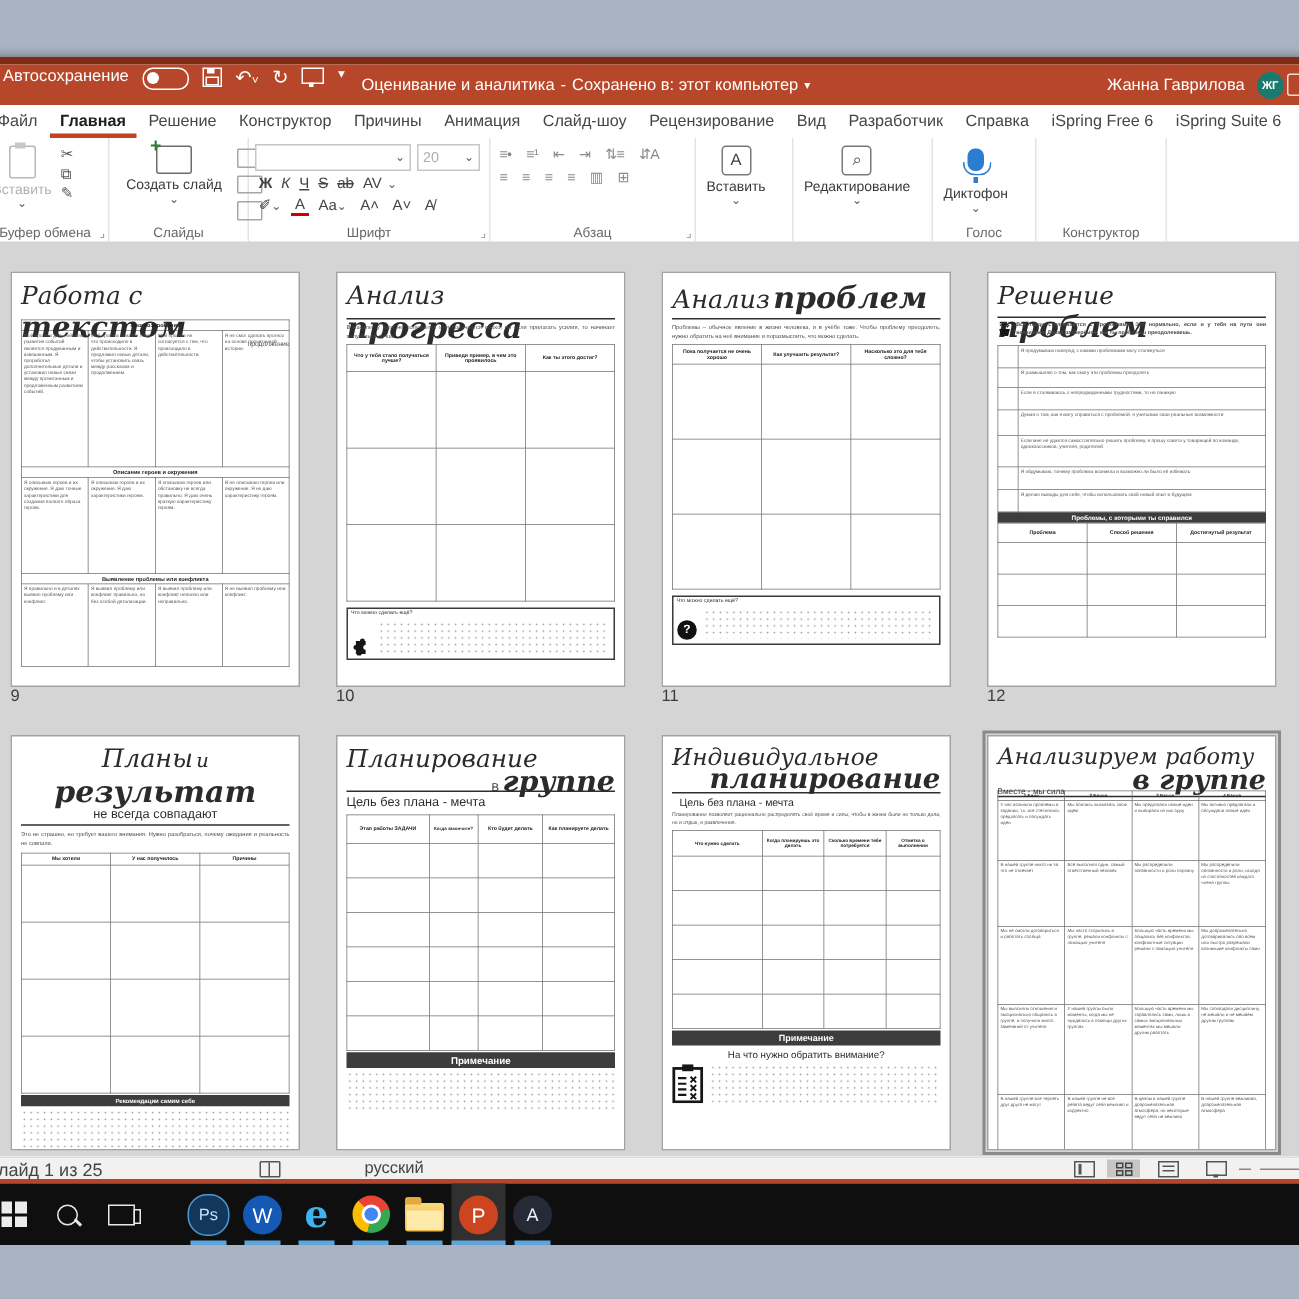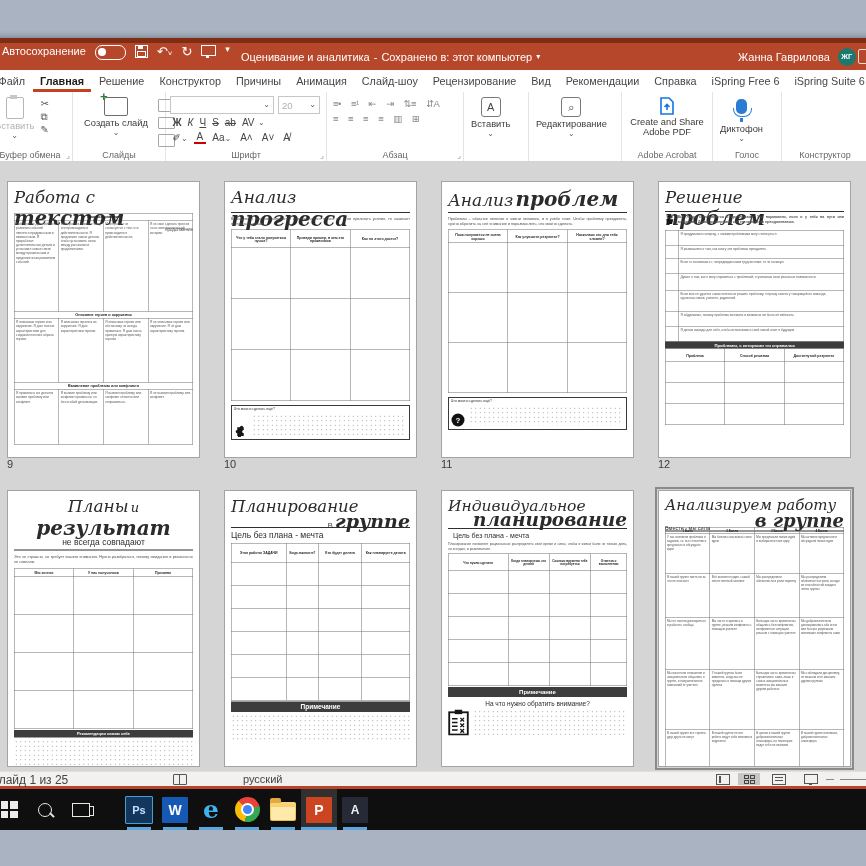--- a/index.html
+++ b/index.html
@@ -104,21 +104,21 @@
   .slot{width:36px;height:41px;display:flex;align-items:center;justify-content:center;position:relative;flex:none}
   .slot.run::after{content:"";position:absolute;left:6px;right:6px;bottom:0;height:3px;background:#5ea4dd}
   .slot.on{background:#303030}
   .slot.on::after{left:0;right:0}
   .winlogo{width:17px;height:17px;display:grid;grid-template:7.5px 7.5px/7.5px 7.5px;gap:2px}
   .winlogo i{background:#ececec}
   .tsearch{width:12px;height:12px;border:1.6px solid #e8e8e8;border-radius:50%;position:relative}
   .tsearch::after{content:"";position:absolute;left:10px;top:10px;width:6px;height:1.8px;background:#e8e8e8;transform:rotate(45deg)}
   .tview{width:16px;height:12px;border:1.6px solid #e8e8e8;position:relative}
   .tview::after{content:"";position:absolute;right:-5px;top:2px;width:3px;height:8px;border:1.4px solid #e8e8e8}
-  .app{width:26px;height:26px;border-radius:1px;display:flex;align-items:center;justify-content:center;font-weight:700}
+  .app{width:26px;height:26px;border-radius:13px;display:flex;align-items:center;justify-content:center;font-weight:400}
   .ps{background:#12365c;border:1px solid #4e9bd4;color:#c3e1ff;font-size:11px}
   .wd{background:#1659b5;color:#fff;font-size:14px}
   .edge{color:#3fb2ef;font-size:25px;font-weight:700;font-family:"DejaVu Serif",serif}
   .chrome{width:25px;height:25px;border-radius:50%;background:conic-gradient(from -45deg,#ea4335 0 33%,#34a853 0 66%,#fbbc05 0 100%);position:relative}
   .chrome::before{content:"";position:absolute;inset:6px;border-radius:50%;background:#fff}
   .chrome::after{content:"";position:absolute;inset:8px;border-radius:50%;background:#4285f4}
   .folder{width:26px;height:19px;position:relative;background:linear-gradient(#f9d87e,#f0b844);border-radius:2px;margin-top:3px}
   .folder::before{content:"";position:absolute;top:-4px;left:0;width:11px;height:5px;background:#e3a93c;border-radius:2px 2px 0 0}
   .folder::after{content:"";position:absolute;left:1px;right:1px;top:5px;bottom:1px;background:#ffe9ab;border-radius:1px}
   .ppt{background:#cd4421;color:#fff;font-size:14px}
@@ -156,21 +156,21 @@
   <div class="tabs">
     <span class="tab">Файл</span>
     <span class="tab active">Главная</span>
     <span class="tab">Решение</span>
     <span class="tab">Конструктор</span>
     <span class="tab">Причины</span>
     <span class="tab">Анимация</span>
     <span class="tab">Слайд-шоу</span>
     <span class="tab">Рецензирование</span>
     <span class="tab">Вид</span>
-    <span class="tab">Рекомендации</span>
+    <span class="tab">Разработчик</span>
     <span class="tab">Справка</span>
     <span class="tab">iSpring Free 6</span>
     <span class="tab">iSpring Suite 6</span>
   </div>
 
   <div class="ribbon">
     <div class="grp" style="width:76px">
       <div class="big gray">
         <span class="i-clip"></span>
         <span>Вставить</span>
@@ -261,30 +261,20 @@
     </div>
 
     <div class="grp" style="width:84px">
       <div class="big">
         <span class="i-box">⌕</span>
         <span>Редактирование</span>
         <span class="chev">⌄</span>
       </div>
     </div>
 
-    <div class="grp" style="width:82px">
-      <div class="big">
-        <svg width="16" height="18" viewBox="0 0 16 18">
-          <path d="M2 1 h8 l4 4 v12 h-12 z" fill="none" stroke="#1473e6" stroke-width="1.6"></path>
-          <path d="M8 13 v-5 M5.5 10 l2.5 -2.5 2.5 2.5" fill="none" stroke="#1473e6" stroke-width="1.6"></path>
-        </svg>
-        <span class="cap" style="width:76px">Create and Share Adobe PDF</span>
-      </div>
-      <div class="glabel">Adobe Acrobat</div>
-    </div>
 
     <div class="grp" style="width:60px">
       <div class="big">
         <span class="mic"></span>
         <span style="margin-top:8px">Диктофон</span>
         <span class="chev">⌄</span>
       </div>
       <div class="glabel">Голос</div>
     </div>
 

